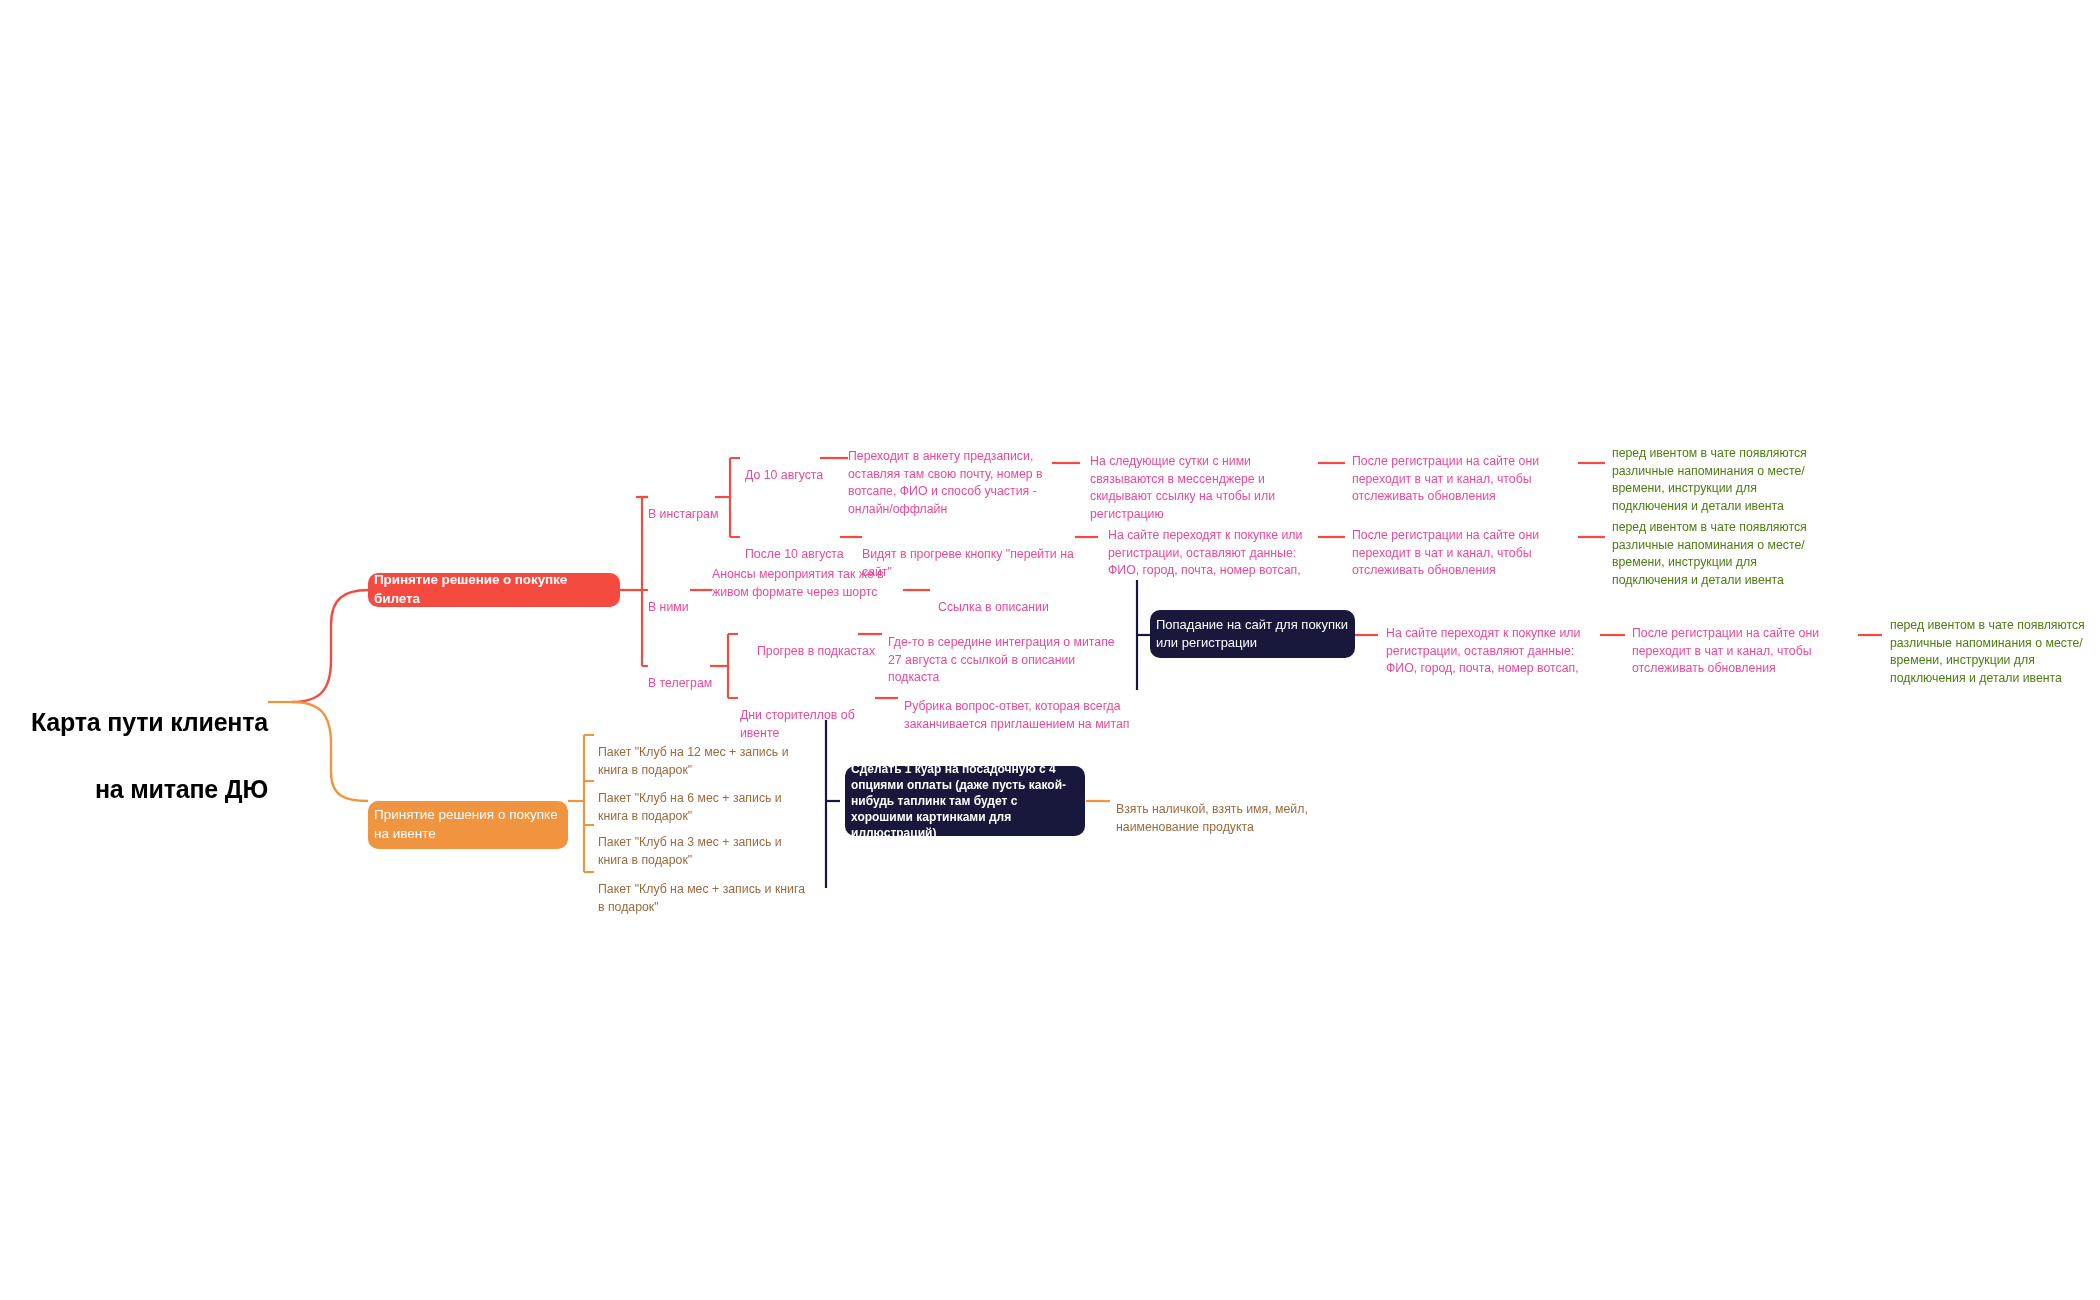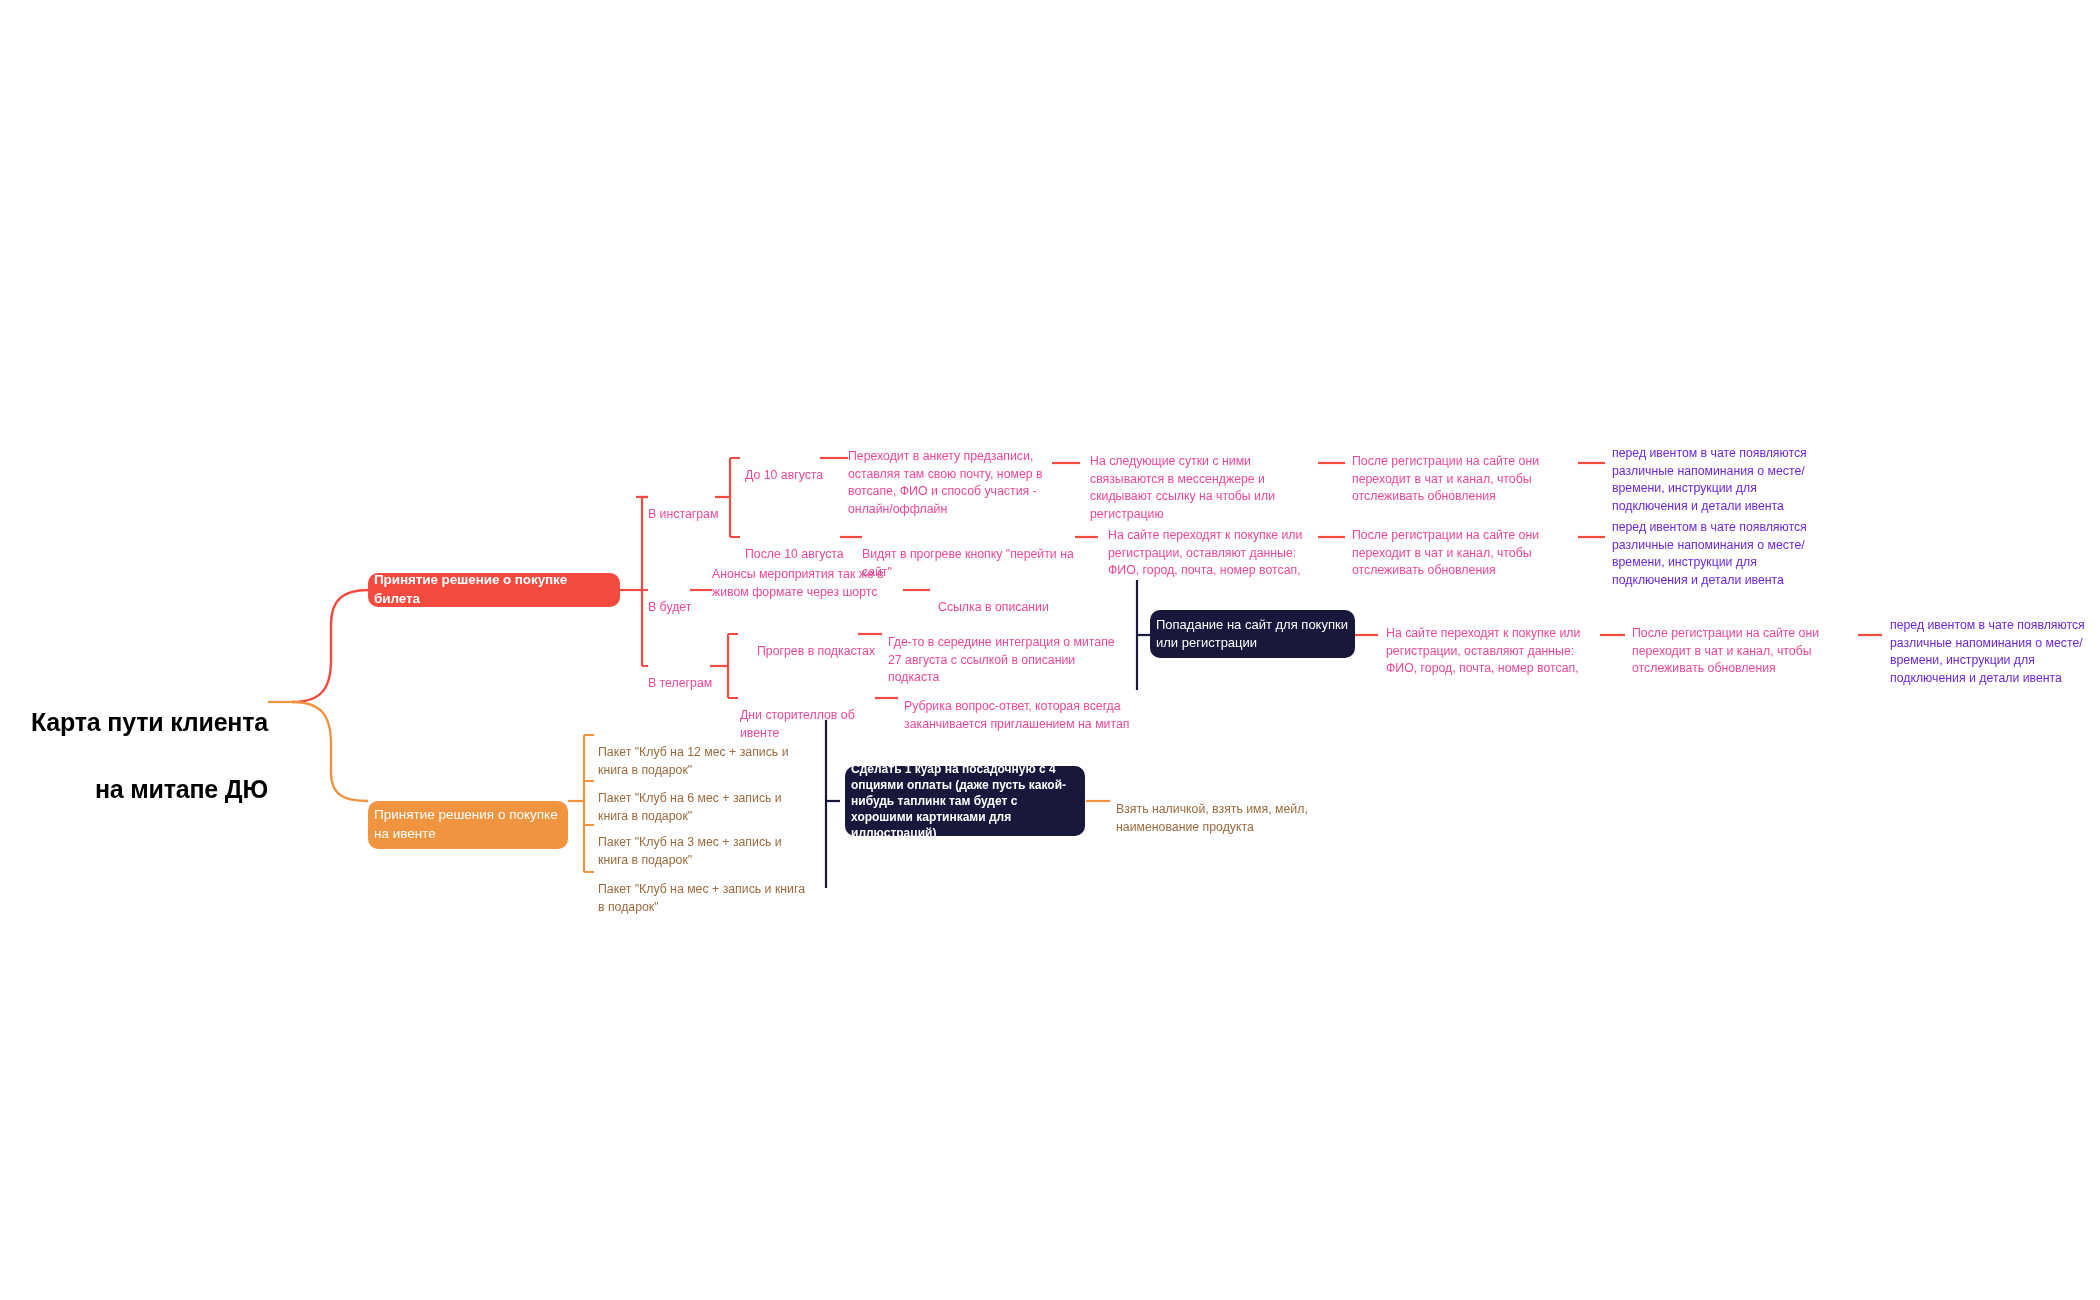--- a/index.html
+++ b/index.html
@@ -69,21 +69,21 @@
     font-weight: bold;
     line-height: 1.35;
   }
 
   
   .leaf {
     line-height: 1.42;
     font-size: 12.3px;
   }
   .leaf-red     { color: #ec4899; }
-  .leaf-red-d   { color: #6d28d9; }
+  .leaf-red-d   { color: #4d7c0f; }
   .leaf-orange  { color: #9a6b3e; }
 </style>
 </head>
 <body>
 
 <div id="canvas">
 
   <svg id="svg-links" viewBox="0 0 2100 1300" xmlns="http://www.w3.org/2000/svg">
 
     <path d="M 268 702 L 292 702" stroke="#f0943f" stroke-width="2.2" fill="none"></path>
@@ -184,21 +184,21 @@
     <span>На сайте переходят к покупке или регистрации, оставляют данные: ФИО, город, почта, номер вотсап,</span>
   </div>
   <div class="node leaf leaf-red" style="left:1352px; top:510px; width:232px;">
     <span>После регистрации на сайте они переходит в чат и канал, чтобы отслеживать обновления</span>
   </div>
   <div class="node leaf leaf-red-d" style="left:1612px; top:502px; width:220px;">
     <span>перед ивентом в чате появляются различные напоминания о месте/времени, инструкции для подключения и детали ивента</span>
   </div>
 
   <div class="node leaf leaf-red" style="left:648px; top:582px; width:60px;">
-    <span>В будет</span>
+    <span>В ними</span>
   </div>
   <div class="node leaf leaf-red" style="left:712px; top:549px; width:200px;">
     <span>Анонсы мероприятия так же в живом формате через шортс</span>
   </div>
   <div class="node leaf leaf-red" style="left:938px; top:582px; width:150px;">
     <span>Ссылка в описании</span>
   </div>
 
   <div class="node leaf leaf-red" style="left:648px; top:658px; width:80px;">
     <span>В телеграм</span>

